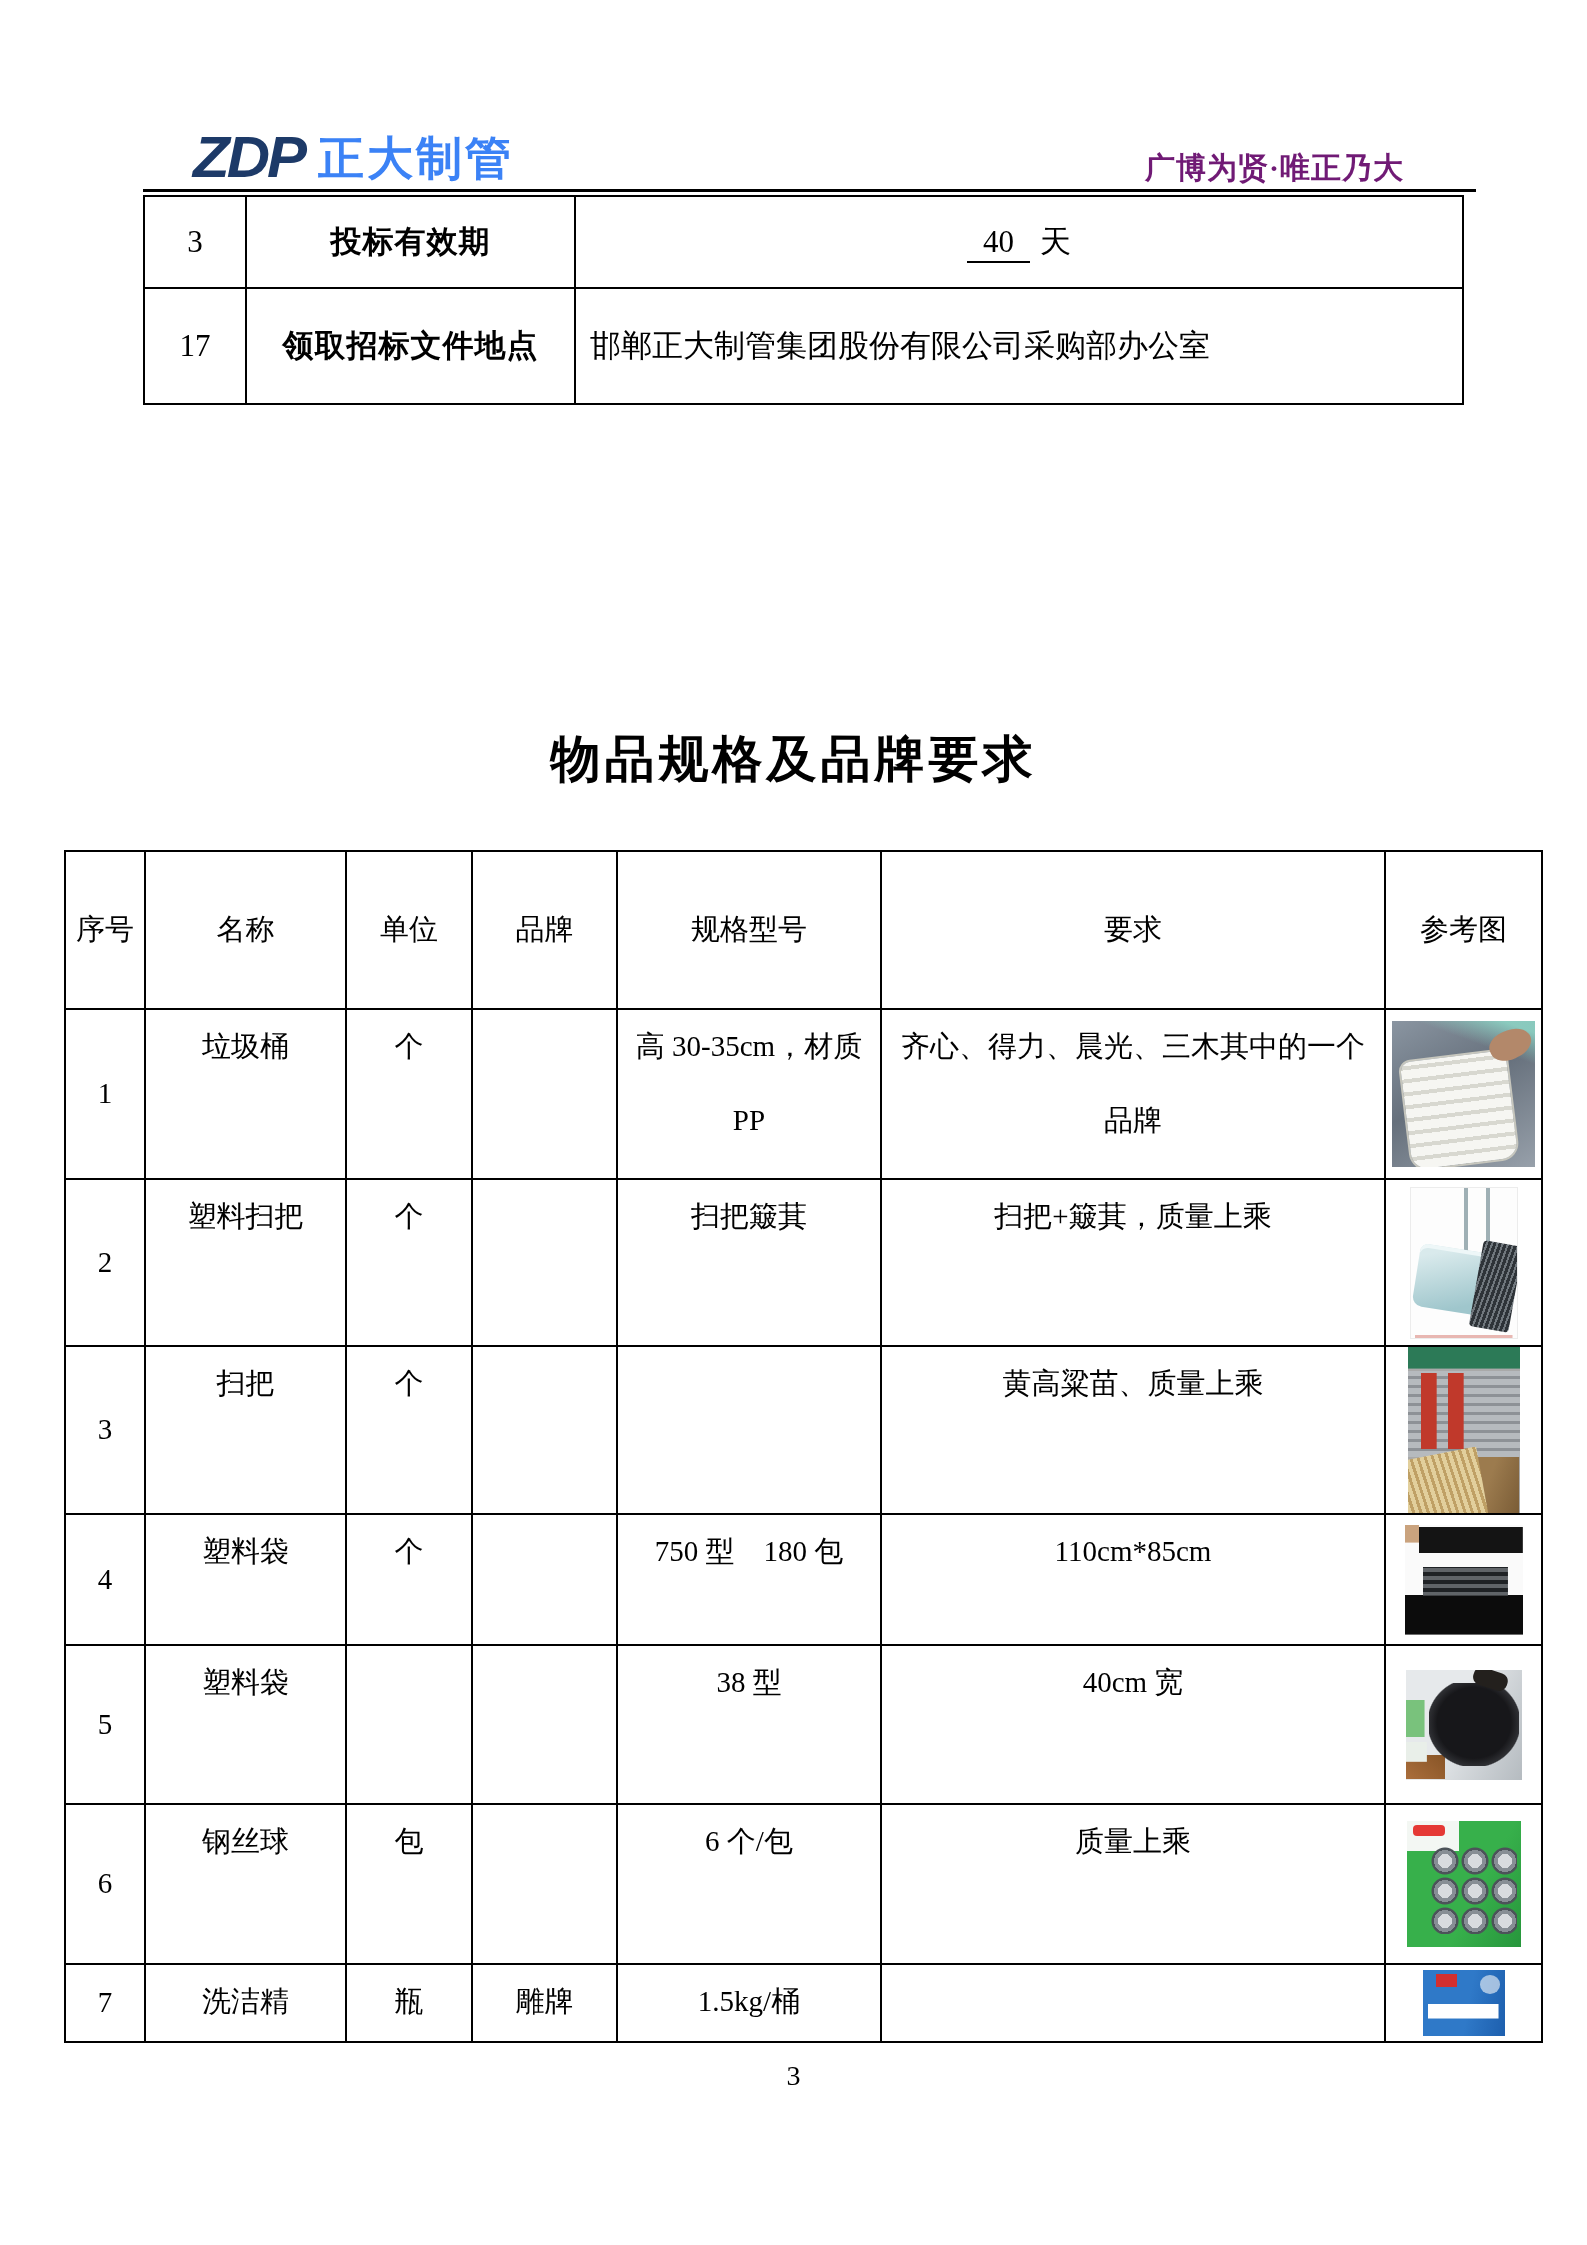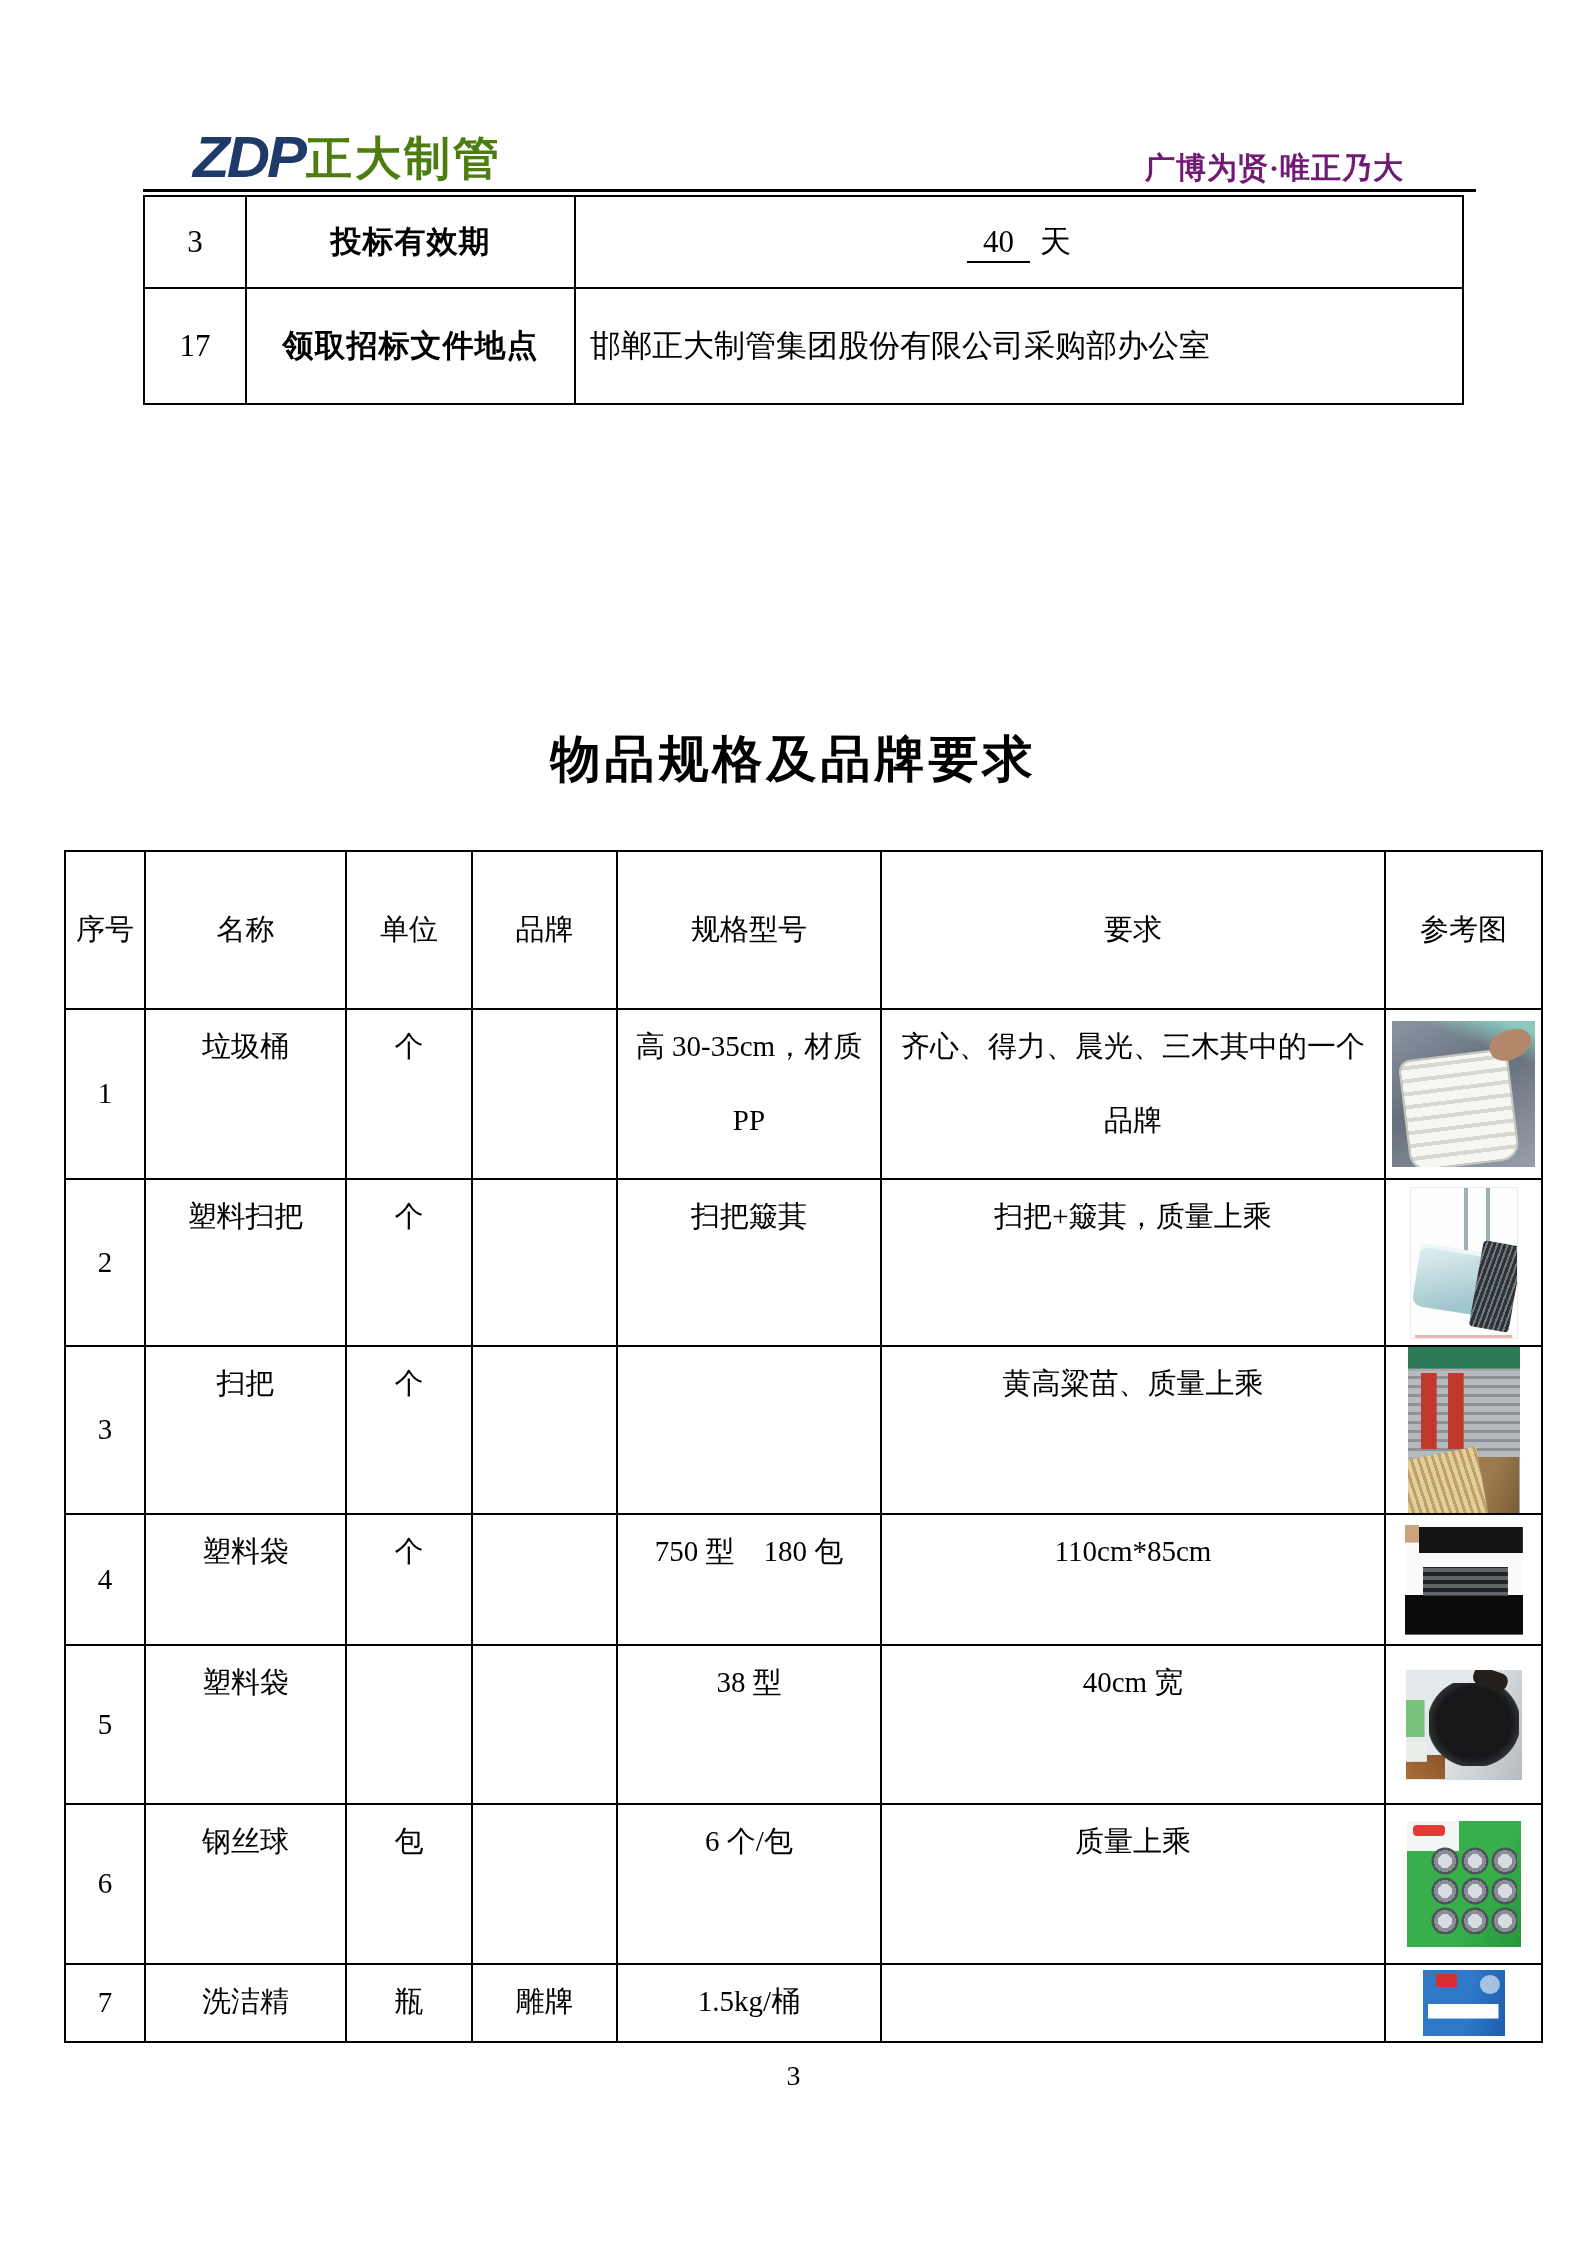--- a/index.html
+++ b/index.html
@@ -2,28 +2,28 @@
 <html><head>
 <meta charset="utf-8">
 <style>
   html,body { margin:0; padding:0; background:#fff; }
   .page {
     position:relative; width:1587px; height:2245px; background:#ffffff;
     font-family:"Liberation Serif", serif; color:#000; overflow:hidden;
   }
 
   
-  .logo { position:absolute; left:193px; top:128px; display:flex; align-items:center; gap:2px; }
+  .logo { position:absolute; left:193px; top:128px; display:flex; align-items:center; gap:14px; }
   .logo-zdp {
     font-family:"Liberation Sans", sans-serif; font-weight:bold; font-style:italic;
     font-size:60px; line-height:1; color:#1d3a68; letter-spacing:-3px; transform:scaleY(.95);
   }
   .logo-cn {
     font-family:"Liberation Sans", sans-serif; font-weight:900;
-    font-size:46px; line-height:1; color:#4d7c0f; letter-spacing:3px;
+    font-size:46px; line-height:1; color:#3b82f6; letter-spacing:3px;
   }
   .slogan {
     position:absolute; left:1145px; top:148px; width:300px;
     font-size:30px; font-weight:bold; color:#701a75; letter-spacing:1px; white-space:nowrap;
   }
   .header-rule { position:absolute; left:143px; top:189px; width:1333px; height:3px; background:#000; }
 
   
   .info-table {
     position:absolute; left:143px; top:195px; border-collapse:collapse; table-layout:fixed;

